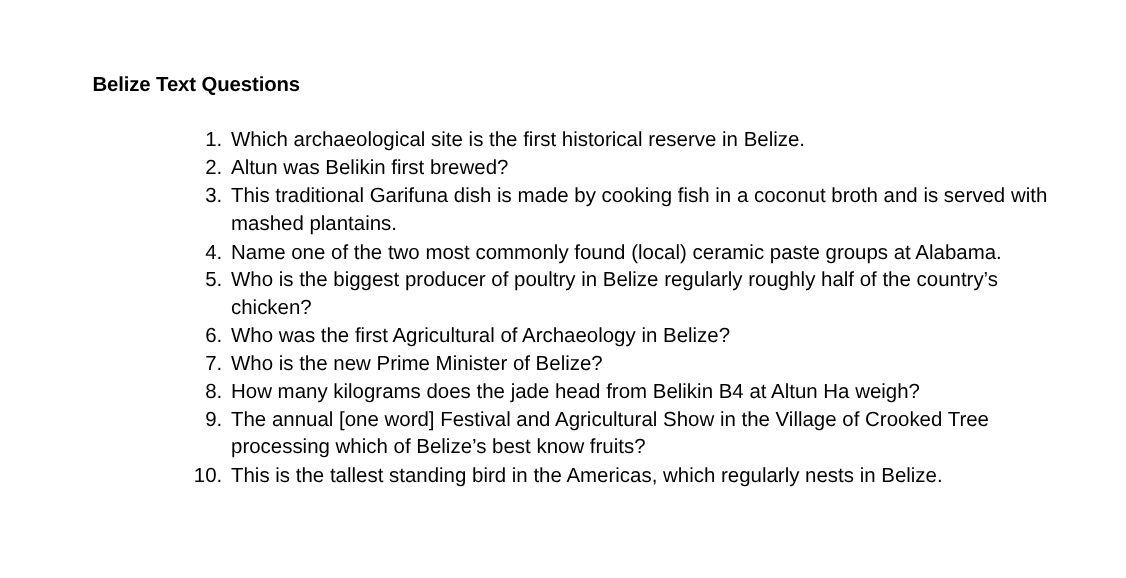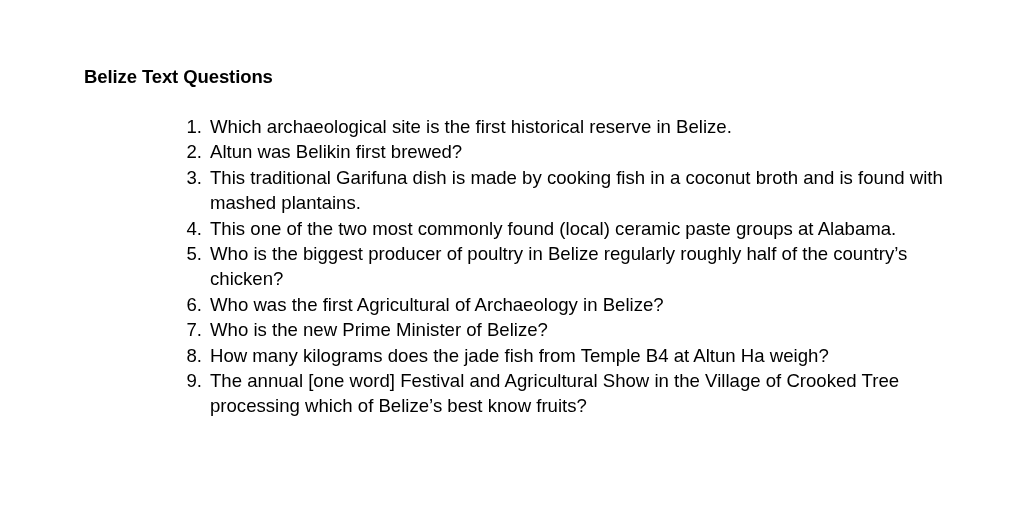--- a/index.html
+++ b/index.html
@@ -75,41 +75,45 @@
     <li class="question-item">
       <span class="question-num">1.</span>
       <span class="question-text">Which archaeological site is the first historical reserve in Belize.</span>
     </li>
     <li class="question-item">
       <span class="question-num">2.</span>
       <span class="question-text">Altun was Belikin first brewed?</span>
     </li>
     <li class="question-item">
       <span class="question-num">3.</span>
-      <span class="question-text">This traditional Garifuna dish is made by cooking fish in a coconut broth and is found with mashed plantains.</span>
+      <span class="question-text">This traditional Garifuna dish is made by cooking fish in a coconut broth and is served with mashed plantains.</span>
     </li>
     <li class="question-item">
       <span class="question-num">4.</span>
-      <span class="question-text">This one of the two most commonly found (local) ceramic paste groups at Alabama.</span>
+      <span class="question-text">Name one of the two most commonly found (local) ceramic paste groups at Alabama.</span>
     </li>
     <li class="question-item">
       <span class="question-num">5.</span>
       <span class="question-text">Who is the biggest producer of poultry in Belize regularly roughly half of the country’s chicken?</span>
     </li>
     <li class="question-item">
       <span class="question-num">6.</span>
       <span class="question-text">Who was the first Agricultural of Archaeology in Belize?</span>
     </li>
     <li class="question-item">
       <span class="question-num">7.</span>
       <span class="question-text">Who is the new Prime Minister of Belize?</span>
     </li>
     <li class="question-item">
       <span class="question-num">8.</span>
-      <span class="question-text">How many kilograms does the jade fish from Temple B4 at Altun Ha weigh?</span>
+      <span class="question-text">How many kilograms does the jade head from Belikin B4 at Altun Ha weigh?</span>
     </li>
     <li class="question-item">
       <span class="question-num">9.</span>
       <span class="question-text">The annual [one word] Festival and Agricultural Show in the Village of Crooked Tree processing which of Belize’s best know fruits?</span>
+    </li>
+    <li class="question-item">
+      <span class="question-num wide">10.</span>
+      <span class="question-text">This is the tallest standing bird in the Americas, which regularly nests in Belize.</span>
     </li>
   </ol>
 
 </div>
 
 </body></html>

